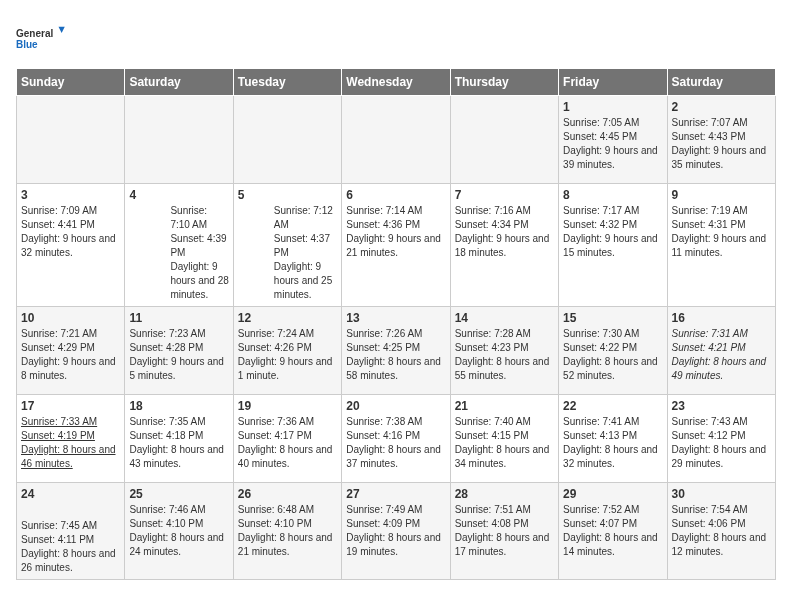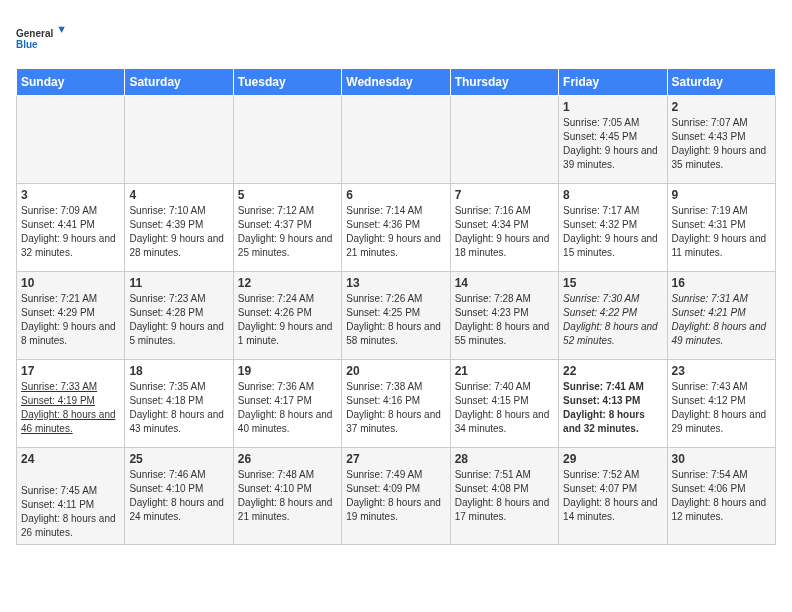--- a/index.html
+++ b/index.html
@@ -32,21 +32,21 @@
     .location {
       font-size: 14px;
       color: #555;
     }
     table {
       width: 100%;
       border-collapse: collapse;
       table-layout: fixed;
     }
     thead th {
-      background-color: #3b82f6;
+      background-color: #737373;
       color: #fff;
       font-size: 12px;
       font-weight: bold;
       padding: 6px 4px;
       text-align: left;
       border: 1px solid #fff;
     }
     tbody td {
       vertical-align: top;
       border: 1px solid #ccc;
@@ -129,27 +129,27 @@
       </tr>
       <tr>
         <td>
           <span class="day-number">3</span>
           <div class="cell-info" style="white-space: pre-line;">Sunrise: 7:09 AM
 Sunset: 4:41 PM
 Daylight: 9 hours and 32 minutes.</div>
         </td>
         <td>
           <span class="day-number">4</span>
-          <div class="cell-info" style="white-space: pre-line;">Sunrise: 7:10 AM
+          <div class="cell-info" style="white-space: pre-line; margin-left: 41px;">Sunrise: 7:10 AM
 Sunset: 4:39 PM
 Daylight: 9 hours and 28 minutes.</div>
         </td>
         <td>
           <span class="day-number">5</span>
-          <div class="cell-info" style="white-space: pre-line;">Sunrise: 7:12 AM
+          <div class="cell-info" style="white-space: pre-line; margin-left: 36px;">Sunrise: 7:12 AM
 Sunset: 4:37 PM
 Daylight: 9 hours and 25 minutes.</div>
         </td>
         <td>
           <span class="day-number">6</span>
           <div class="cell-info" style="white-space: pre-line;">Sunrise: 7:14 AM
 Sunset: 4:36 PM
 Daylight: 9 hours and 21 minutes.</div>
         </td>
         <td>
@@ -197,21 +197,21 @@
 Daylight: 8 hours and 58 minutes.</div>
         </td>
         <td>
           <span class="day-number">14</span>
           <div class="cell-info" style="white-space: pre-line;">Sunrise: 7:28 AM
 Sunset: 4:23 PM
 Daylight: 8 hours and 55 minutes.</div>
         </td>
         <td>
           <span class="day-number">15</span>
-          <div class="cell-info" style="white-space: pre-line; font-style: italic;">Sunrise: 7:30 AM
+          <div class="cell-info" style="white-space: pre-line;">Sunrise: 7:30 AM
 Sunset: 4:22 PM
 Daylight: 8 hours and 52 minutes.</div>
         </td>
         <td>
           <span class="day-number">16</span>
           <div class="cell-info" style="white-space: pre-line; font-style: italic;">Sunrise: 7:31 AM
 Sunset: 4:21 PM
 Daylight: 8 hours and 49 minutes.</div>
         </td>
       </tr>
@@ -241,21 +241,21 @@
 Daylight: 8 hours and 37 minutes.</div>
         </td>
         <td>
           <span class="day-number">21</span>
           <div class="cell-info" style="white-space: pre-line;">Sunrise: 7:40 AM
 Sunset: 4:15 PM
 Daylight: 8 hours and 34 minutes.</div>
         </td>
         <td>
           <span class="day-number">22</span>
-          <div class="cell-info" style="white-space: pre-line; font-weight: bold;">Sunrise: 7:41 AM
+          <div class="cell-info" style="white-space: pre-line;">Sunrise: 7:41 AM
 Sunset: 4:13 PM
 Daylight: 8 hours and 32 minutes.</div>
         </td>
         <td>
           <span class="day-number">23</span>
           <div class="cell-info" style="white-space: pre-line;">Sunrise: 7:43 AM
 Sunset: 4:12 PM
 Daylight: 8 hours and 29 minutes.</div>
         </td>
       </tr>
@@ -267,21 +267,21 @@
 Daylight: 8 hours and 26 minutes.</div>
         </td>
         <td>
           <span class="day-number">25</span>
           <div class="cell-info" style="white-space: pre-line;">Sunrise: 7:46 AM
 Sunset: 4:10 PM
 Daylight: 8 hours and 24 minutes.</div>
         </td>
         <td>
           <span class="day-number">26</span>
-          <div class="cell-info" style="white-space: pre-line;">Sunrise: 7:48 AM
+          <div class="cell-info" style="white-space: pre-line;">Sunrise: 6:48 AM
 Sunset: 4:10 PM
 Daylight: 8 hours and 21 minutes.</div>
         </td>
         <td>
           <span class="day-number">27</span>
           <div class="cell-info" style="white-space: pre-line;">Sunrise: 7:49 AM
 Sunset: 4:09 PM
 Daylight: 8 hours and 19 minutes.</div>
         </td>
         <td>

